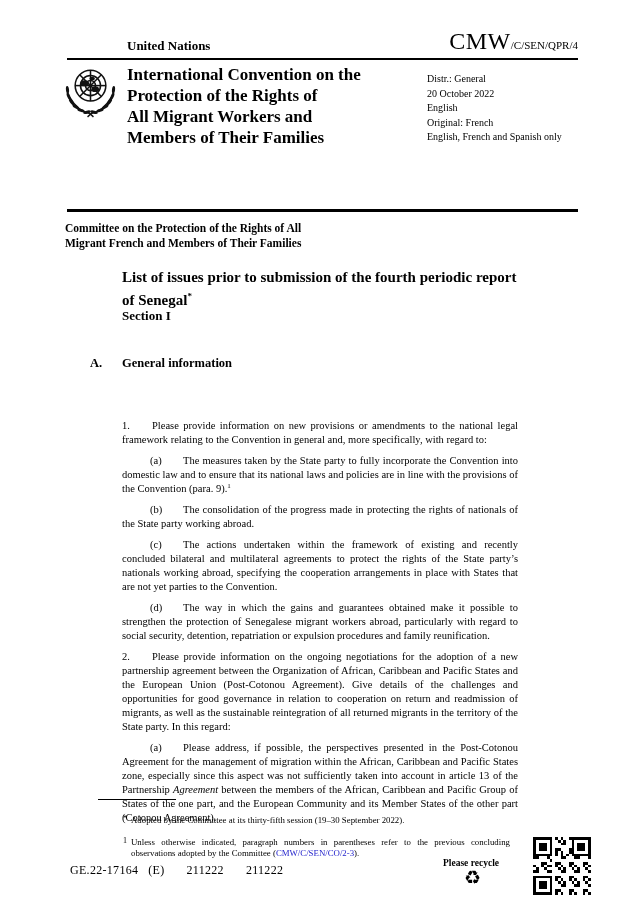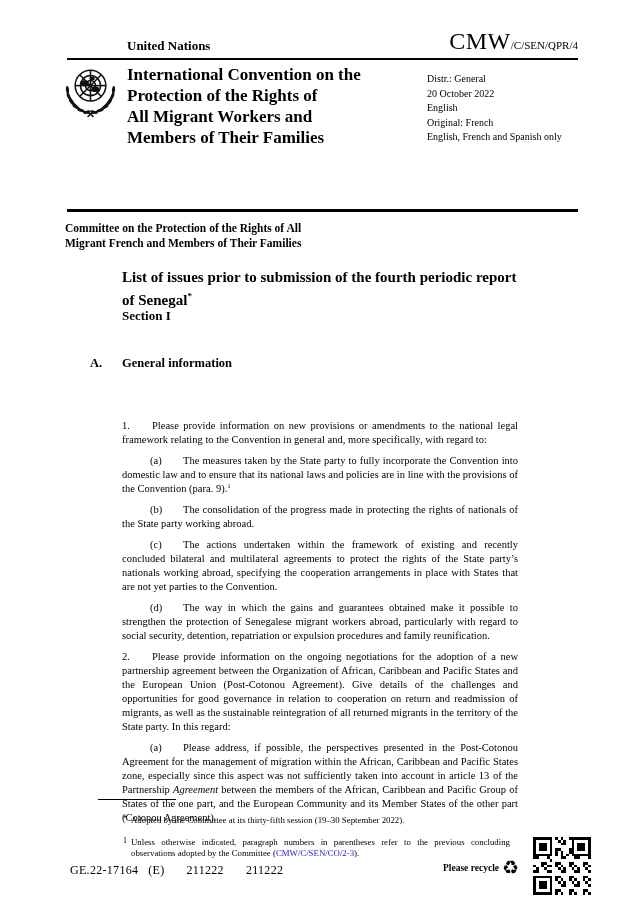--- a/index.html
+++ b/index.html
@@ -45,21 +45,21 @@
   #footnotes{left:97px;top:805px;width:421px;font-size:8.8px;line-height:11.5px;text-align:justify;}
   #footnotes p{margin:8px;padding-left:26px;text-indent:-15px;}
   .fnmark{display:inline-block;width:11px;text-align:right;margin-right:4px;text-indent:0;font-size:8px;vertical-align:2px;}
   a.symbol-link{color:#2323cc;text-decoration:none;}
 
   
   #footer-left{left:62px;top:863px;font-size:12px;letter-spacing:.3px;margin-left:8px;}
   #footer-left span{margin-right:0;}
   #footer-left .gap-s{margin-left:10px;}
   #footer-left .gap-l{margin-left:22px;}
-  #recycle{left:443px;top:858px;display:flex;align-items:center;}
+  #recycle{left:443px;top:858px;display:flex;align-items:center;flex-direction:column;}
   #recycle .txt{font-size:9.5px;font-weight:bold;}
   #recycle .glyph{font-family:"DejaVu Sans",sans-serif;font-size:19px;line-height:19px;margin-left:3px;}
   #qr{left:533px;top:837px;width:58px;height:58px;}
 </style>
 </head>
 <body>
 
 <div class="abs" id="org-name">United Nations</div>
 
 <div class="abs" id="doc-symbol">

